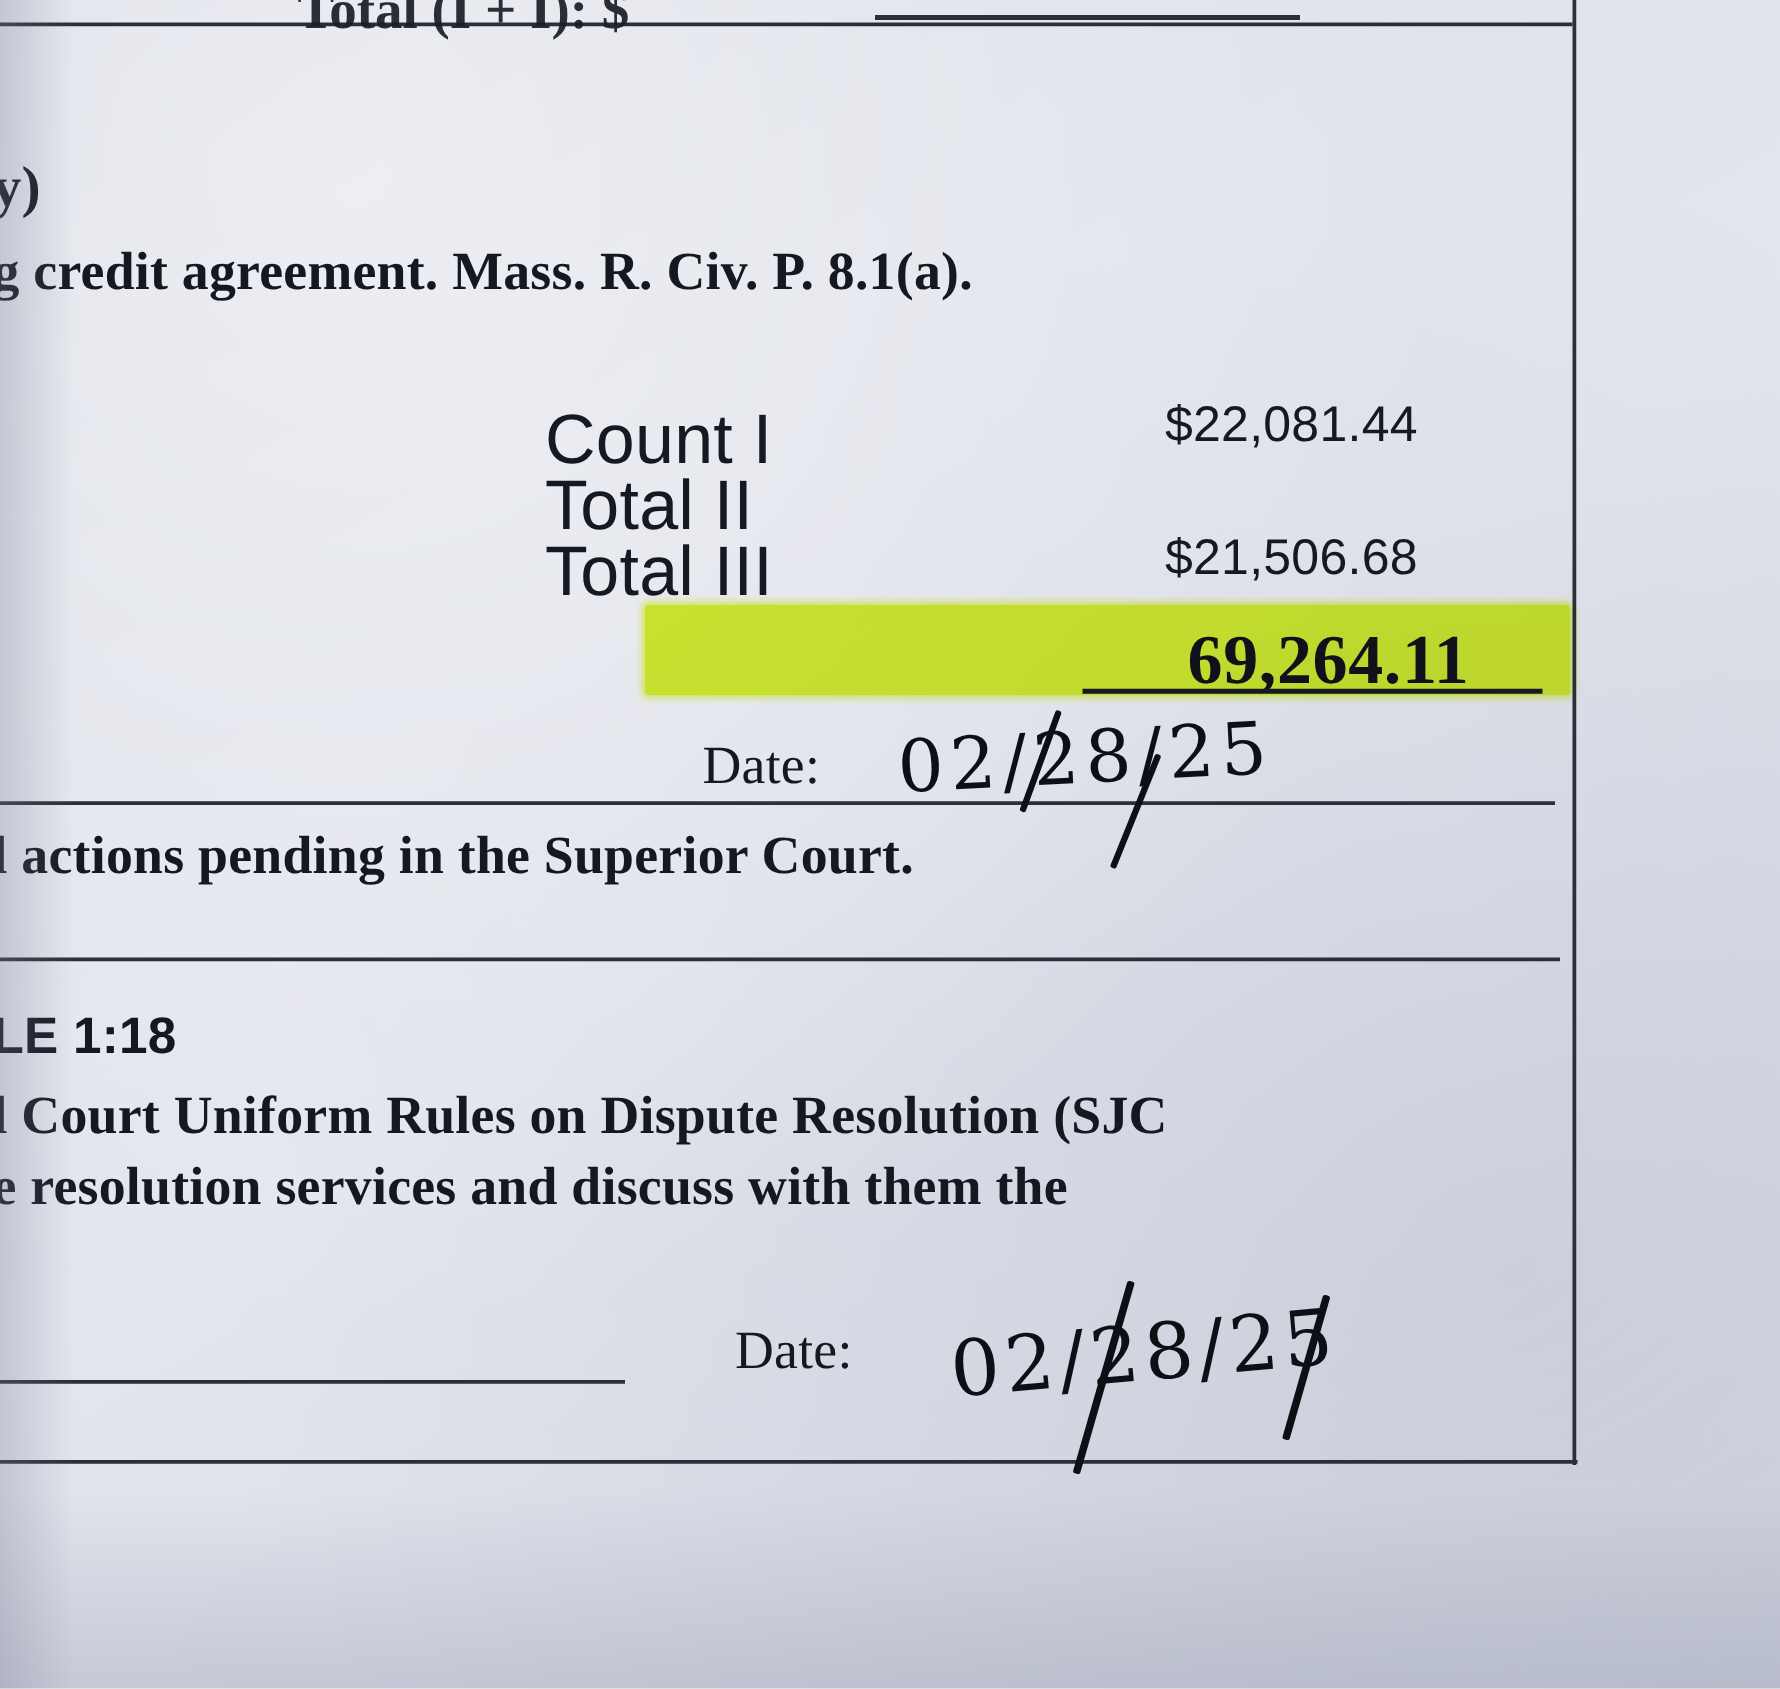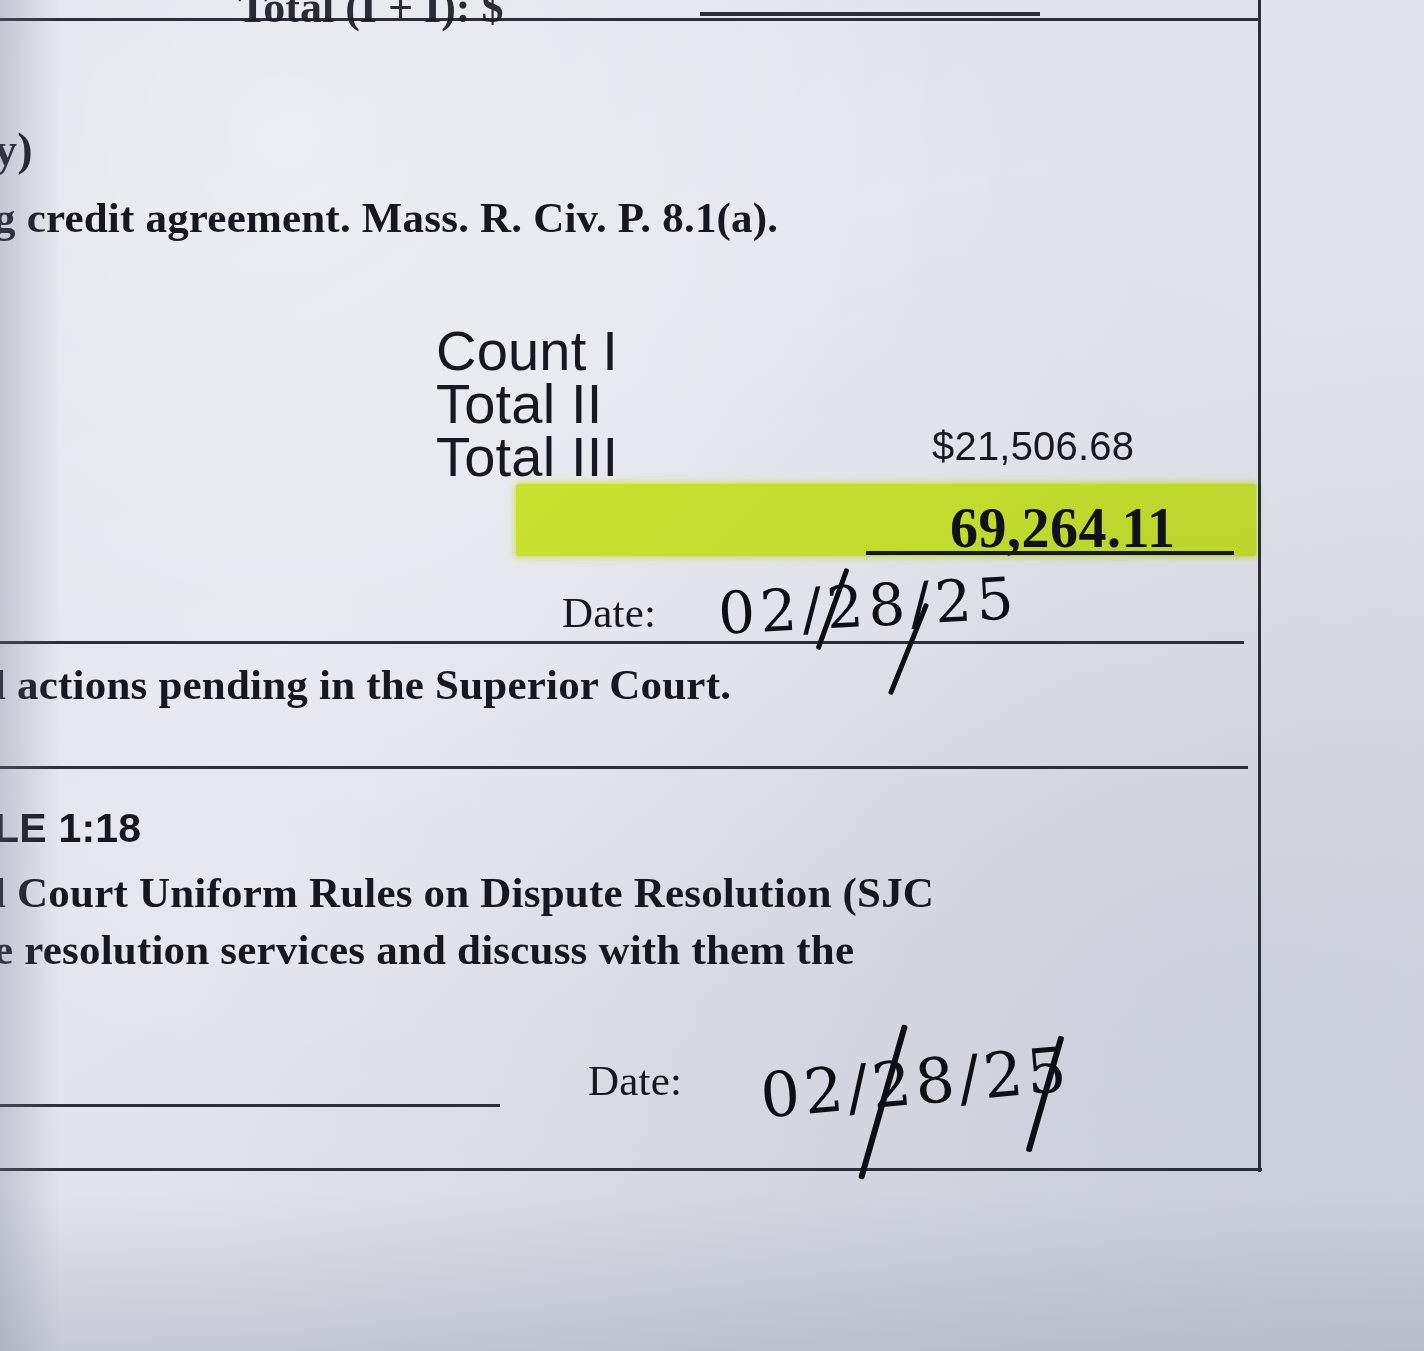--- a/index.html
+++ b/index.html
@@ -190,20 +190,21 @@
 
   <div class="clipped-top blur-soft">Total (I + I): $</div>
 
   <div class="rule rule-h" style="left:700px; top:12px; width:340px; height:4px;"></div>
 
   <div class="txt serif-bold paren-y" style="left:-6px; top:123px;">y)</div>
 
   <div class="txt serif-bold lead-line" style="left:-6px; top:193px;">g credit agreement. Mass. R. Civ. P. 8.1(a).</div>
 
   <div class="txt count-label" style="left:436px; top:318px;">Count I</div>
+  <div class="txt count-amount" style="left:932px; top:318px;">$22,081.44</div>
 
   <div class="txt count-label" style="left:436px; top:371px;">Total II</div>
 
   <div class="txt count-label" style="left:436px; top:424px;">Total III</div>
   <div class="txt count-amount" style="left:932px; top:424px;">$21,506.68</div>
 
   <div class="highlight" style="left:516px; top:484px; width:740px; height:72px;"></div>
 
   <div class="txt total-amount" style="left:950px; top:496px;">69,264.11</div>
   <div class="total-underline" style="left:866px; top:551px; width:368px;"></div>

